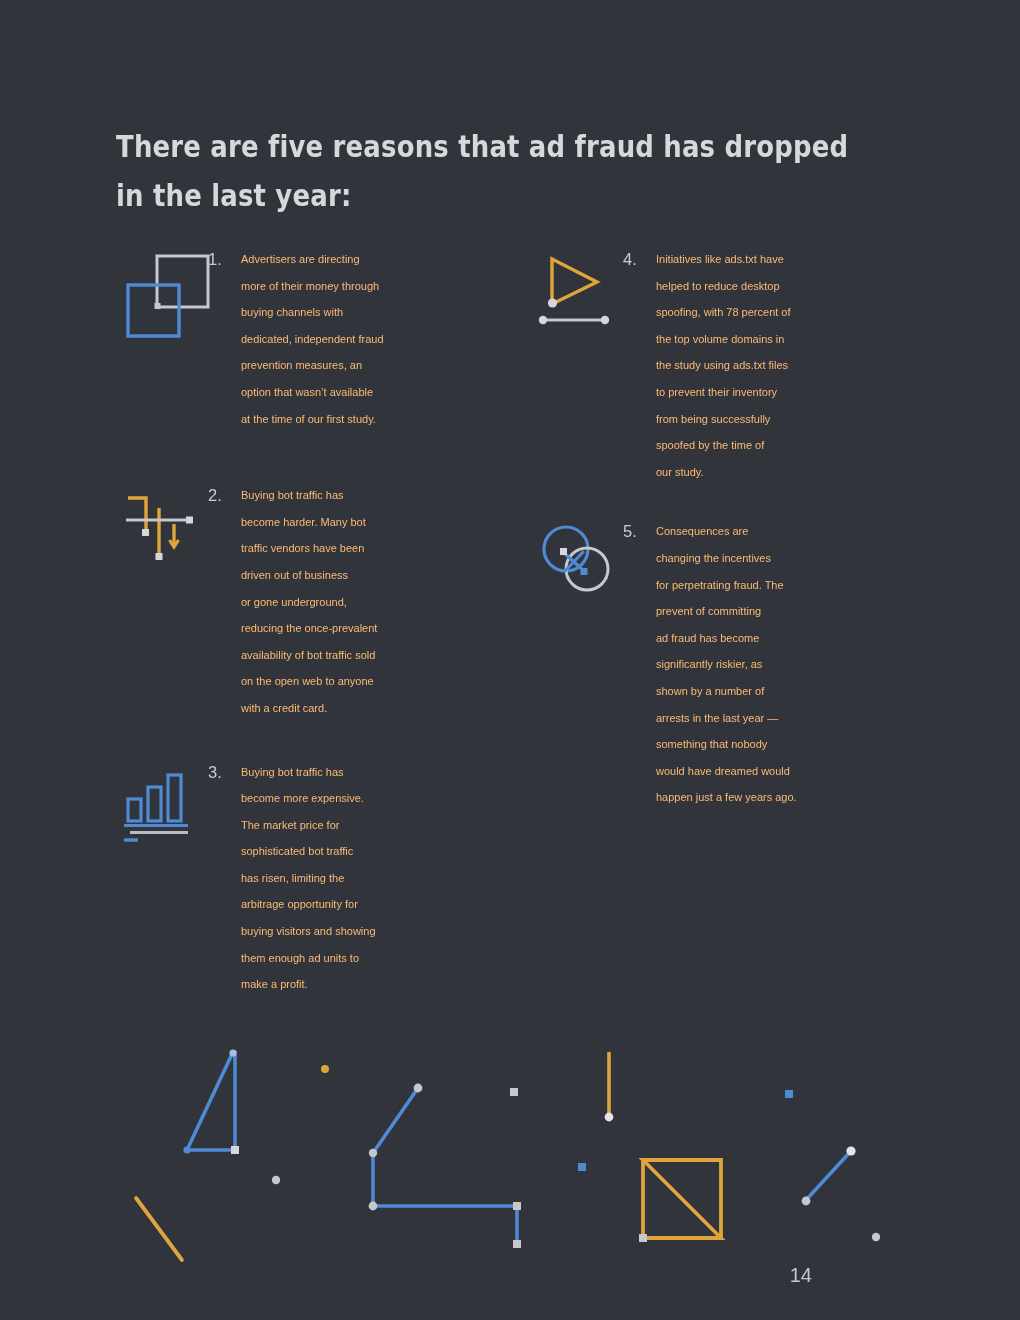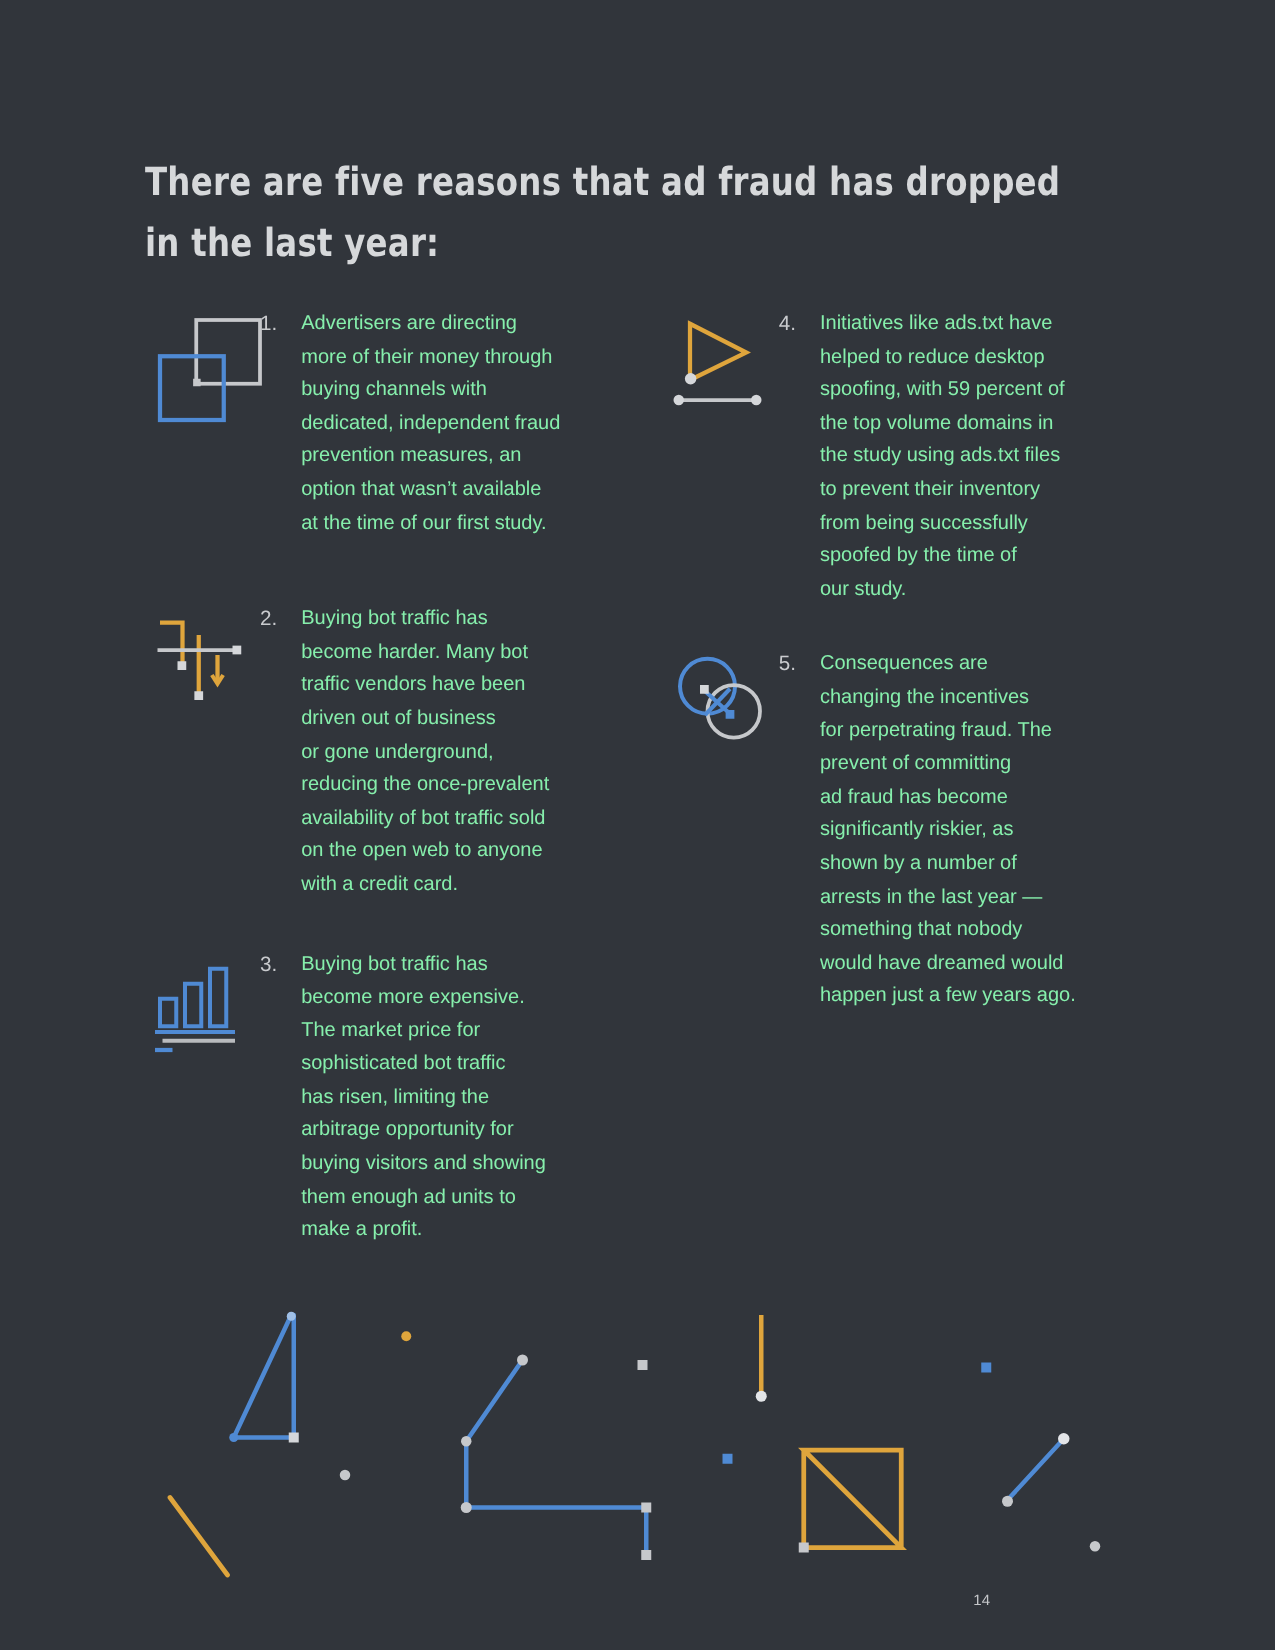--- a/index.html
+++ b/index.html
@@ -66,41 +66,41 @@
   }
   .num {
     flex: 0 0 33px;
     color: #c9cbce;
     font-size: 16.5px;
     line-height: 26.6px;
     text-align: left;
   }
   .body-text {
     flex: 1 1 auto;
-    color: #86efac;
-    font-size: 16px;
+    color: #fdba74;
+    font-size: 11px;
     line-height: 26.6px;
     white-space: pre-line;
     font-weight: 400;
   }
 
   .para-wrap { flex: 1 1 auto; }
 
   
   .gap-1 { height: 50px; }
   .gap-2 { height: 37px; }
   .gap-3 { height: 33px; }
 
   
   .page-num {
     position: absolute;
-    right: 64px;
+    right: 44px;
     bottom: 33px;
     color: #c5c7ca;
-    font-size: 12px;
+    font-size: 20px;
   }
 
   
   .deco {
     position: absolute;
     left: 0;
     top: 1020px;
     width: 1020px;
     height: 260px;
     pointer-events: none;
@@ -210,21 +210,21 @@
             <circle cx="17.5" cy="55" r="4.6" fill="#d5d7da"></circle>
             <path d="M6 72 H72" fill="none" stroke="#c6c8cb" stroke-width="3"></path>
             <circle cx="8" cy="72" r="4.2" fill="#d5d7da"></circle>
             <circle cx="70" cy="72" r="4.2" fill="#d5d7da"></circle>
           </svg>
         </div>
       </div>
       <div class="num">4.</div>
       <div class="body-text">Initiatives like ads.txt have
 helped to reduce desktop
-spoofing, with 59 percent of
+spoofing, with 78 percent of
 the top volume domains in
 the study using ads.txt files
 to prevent their inventory
 from being successfully
 spoofed by the time of
 our study.</div>
     </div>
 
     <div class="gap-3"></div>
 

